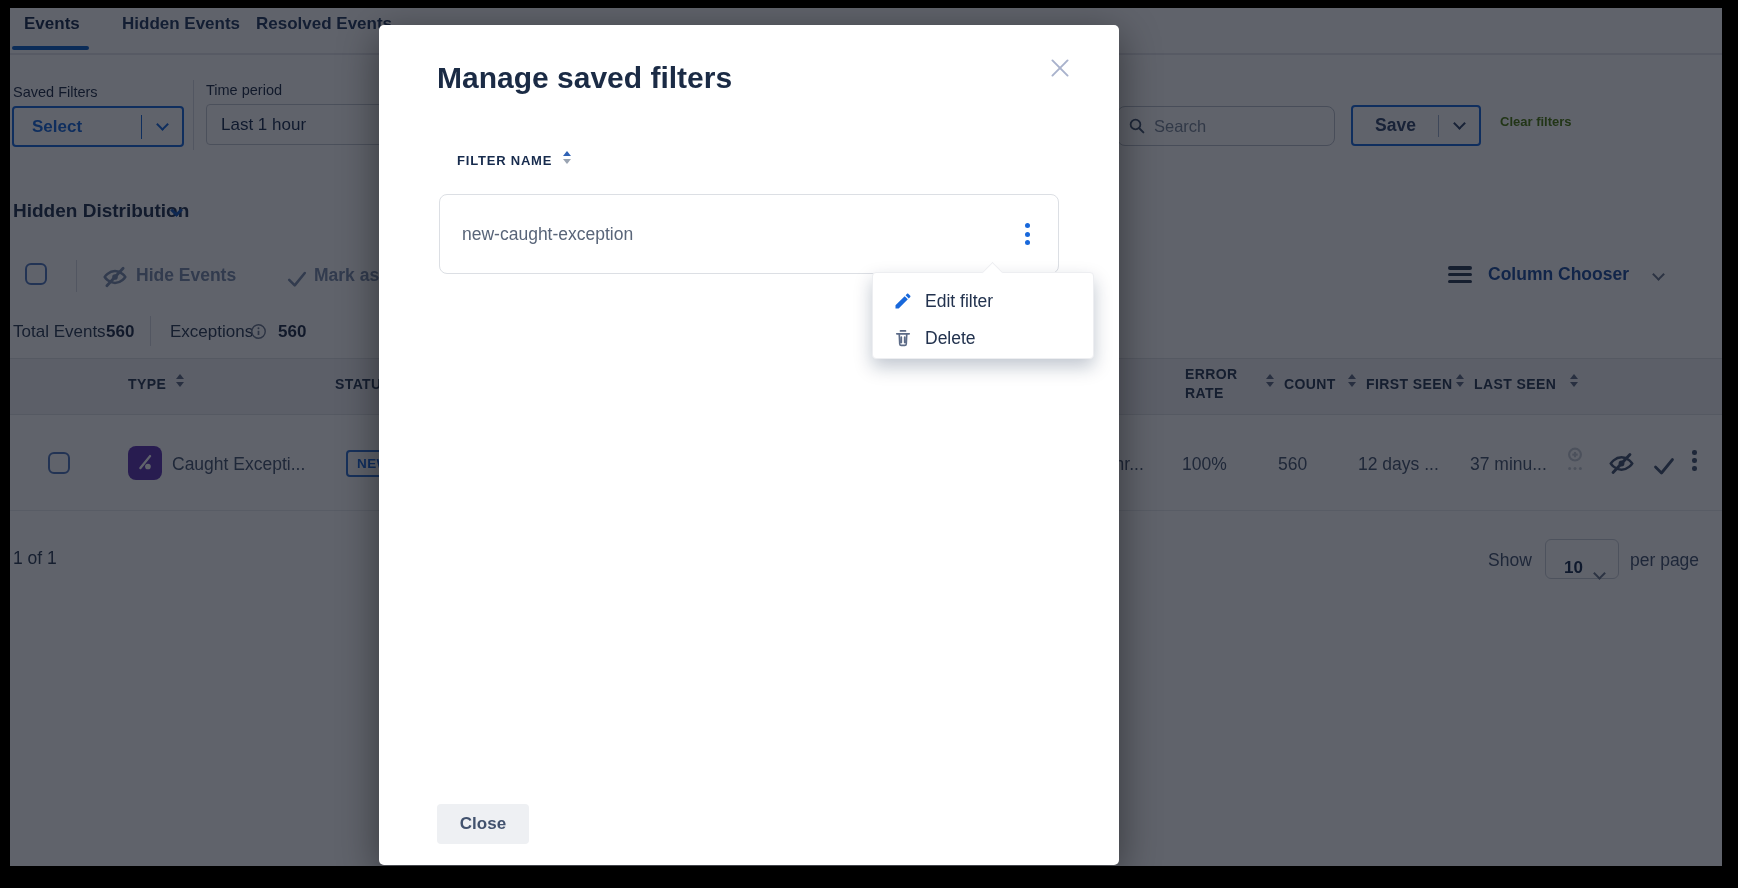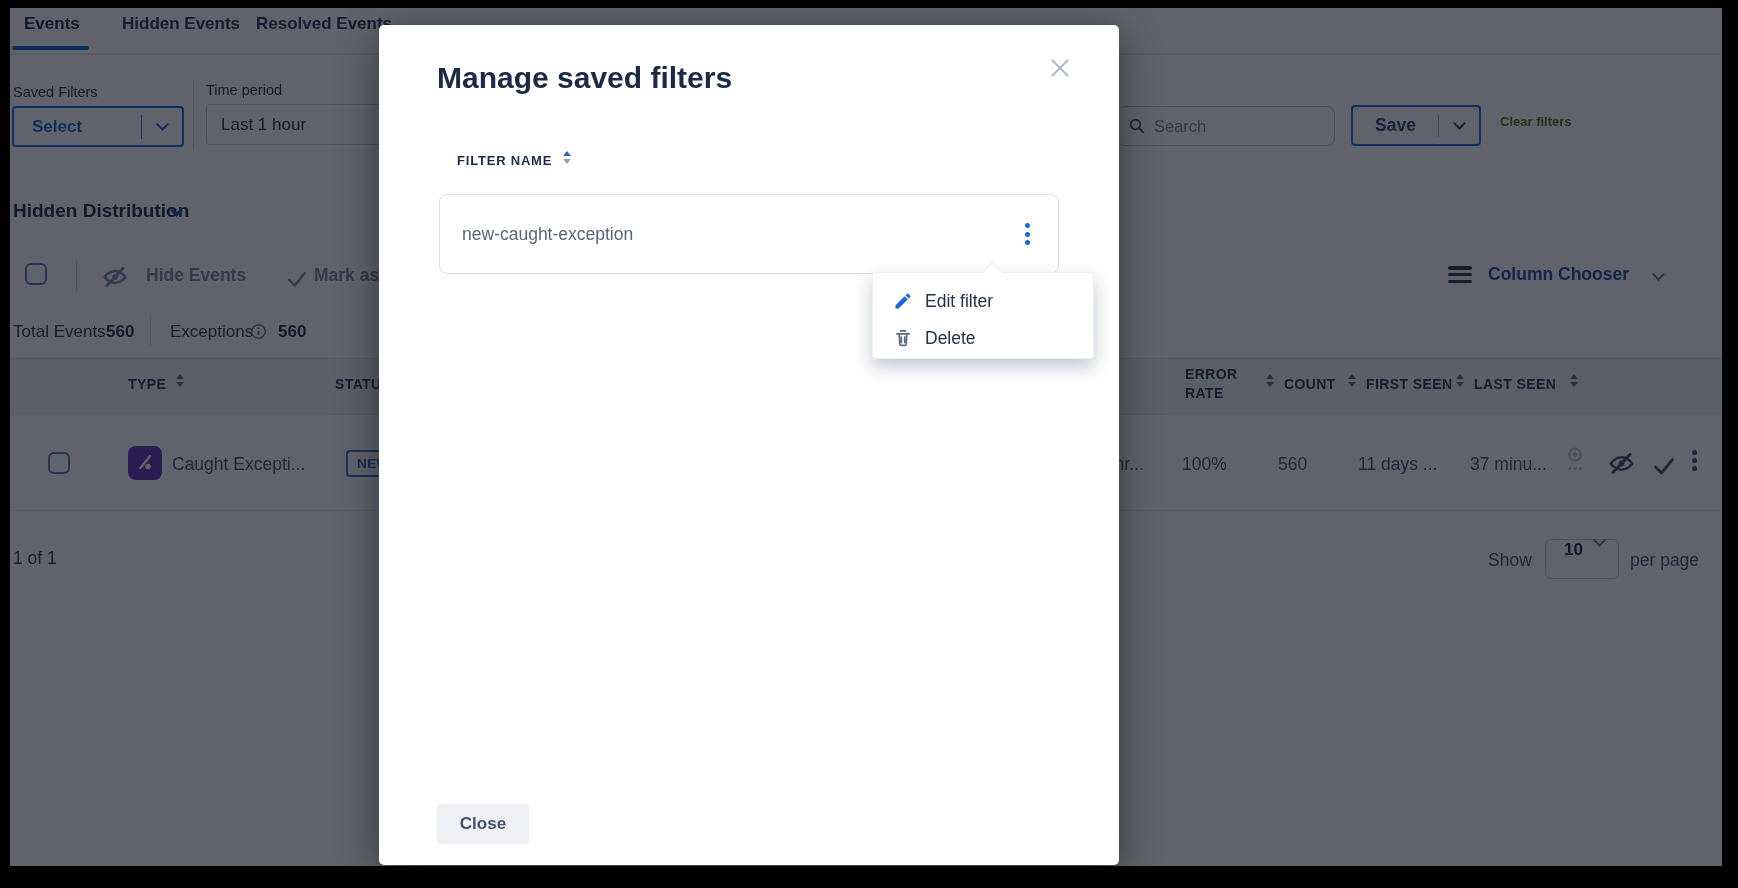--- a/index.html
+++ b/index.html
@@ -68,21 +68,21 @@
                display:flex; align-items:center; justify-content:center; }
   .badge { border:2px solid #2e6fd0; border-radius:4px; color:#1868db; font-size:13.5px;
            font-weight:700; padding:4px 9px; letter-spacing:0.4px; background:transparent; white-space:nowrap; }
   .kebab { display:inline-flex; flex-direction:column; gap:3.5px; align-items:center; }
   .kebab i { width:4.5px; height:4.5px; border-radius:50%; background:#44546f; }
   .kebab.blue i { background:#1868db; width:5px; height:5px; }
 
   
   .pg-text { font-size:17.5px; color:#44546f; }
   .pg-box { left:1535px; top:531px; width:74px; height:40px; border:1.5px solid #c9ced6;
-            border-radius:6px; display:flex; align-items:flex-start; background:transparent; }
+            border-radius:6px; display:flex; align-items:flex-end; background:transparent; }
   .pg-box .val { font-size:17px; font-weight:600; color:#172b4d; padding-left:18px; flex:1; }
 
   
   .modal { position:absolute; left:360px; top:25px; width:740px; height:840px; background:#fff;
            border-radius:5px; box-shadow:0 10px 40px rgba(0,0,0,0.45); z-index:100;margin-left:19px; }
   .modal-title { position:absolute; left:58px; top:36px; font-size:30px; font-weight:700; color:#1b2b45; }
   .modal-close { position:absolute; left:664px; top:26px; width:34px; height:34px; display:flex;
                  align-items:center; justify-content:center; cursor:pointer; }
   .col-head { position:absolute; left:78px; top:128px; font-size:13px; font-weight:700;
               letter-spacing:0.8px; color:#172b4d; }
@@ -151,21 +151,21 @@
     <span class="abs section-title" style="left:3px;top:192px;">Hidden Distribution</span>
     <span class="abs chev" style="left:162px;top:198px;border-color:#1557b8;border-width:3px;"></span>
 
     <span class="abs cb" style="left:15px;top:255px;"></span>
     <div class="abs vdiv" style="left:66px;top:252px;height:32px;"></div>
     <svg class="abs" style="left:92px;top:256px;" width="26" height="26" viewBox="0 0 24 24">
       <path d="M2.5 12s3.5-5.5 9.5-5.5S21.5 12 21.5 12s-3.5 5.5-9.5 5.5S2.5 12 2.5 12z" fill="none" stroke="#7b8dab" stroke-width="2.2"></path>
       <circle cx="12" cy="12" r="2.6" fill="#7b8dab"></circle>
       <line x1="4.5" y1="20" x2="19.5" y2="4" stroke="#7b8dab" stroke-width="2.6" stroke-linecap="round"></line>
     </svg>
-    <span class="abs tool-label" style="left:126px;top:257px;margin-left:10px;">Hide Events</span>
+    <span class="abs tool-label" style="left:126px;top:257px;">Hide Events</span>
     <svg class="abs" style="left:276px;top:260px;" width="22" height="22" viewBox="0 0 24 24">
       <polyline points="3.5,13 9.5,19 20.5,5.5" fill="none" stroke="#7b8dab" stroke-width="2.8" stroke-linecap="round" stroke-linejoin="round"></polyline>
     </svg>
     <span class="abs tool-label" style="left:304px;top:257px;">Mark as</span>
 
     <span class="abs summary-label" style="left:3px;top:314px;">Total Events</span>
     <span class="abs summary-value" style="left:96px;top:314px;">560</span>
     <div class="abs vdiv" style="left:140px;top:308px;height:30px;"></div>
     <span class="abs summary-label" style="left:160px;top:314px;">Exceptions</span>
     <svg class="abs" style="left:240px;top:315px;" width="17" height="17" viewBox="0 0 24 24">
@@ -217,21 +217,21 @@
       <svg width="22" height="22" viewBox="0 0 24 24">
         <line x1="17.5" y1="4.5" x2="7" y2="17.5" stroke="#fff" stroke-width="2.6" stroke-linecap="round"></line>
         <circle cx="15.2" cy="15.8" r="3.1" fill="#fff"></circle>
       </svg>
     </div>
     <span class="abs cell" style="left:162px;top:446px;">Caught Excepti...</span>
     <span class="abs badge" style="left:336px;top:442px;">NEW</span>
     <span class="abs cell" style="left:1090px;top:446px;">r.thr...</span>
     <span class="abs cell" style="left:1172px;top:446px;">100%</span>
     <span class="abs cell" style="left:1268px;top:446px;">560</span>
-    <span class="abs cell" style="left:1348px;top:446px;">11 days ...</span>
+    <span class="abs cell" style="left:1348px;top:446px;">12 days ...</span>
     <span class="abs cell" style="left:1460px;top:446px;">37 minu...</span>
     <svg class="abs" style="left:1552px;top:438px;" width="26" height="28" viewBox="0 0 24 26">
       <circle cx="12" cy="8" r="5.5" fill="none" stroke="#c6cbd4" stroke-width="2"></circle>
       <line x1="12" y1="5.5" x2="12" y2="10.5" stroke="#c6cbd4" stroke-width="2"></line>
       <line x1="9.5" y1="8" x2="14.5" y2="8" stroke="#c6cbd4" stroke-width="2"></line>
       <circle cx="7" cy="21" r="1.4" fill="#c6cbd4"></circle>
         <circle cx="12" cy="21" r="1.4" fill="#c6cbd4"></circle>
         <circle cx="17" cy="21" r="1.4" fill="#c6cbd4"></circle>
     </svg>
     <svg class="abs" style="left:1598px;top:442px;" width="27" height="27" viewBox="0 0 24 24">

